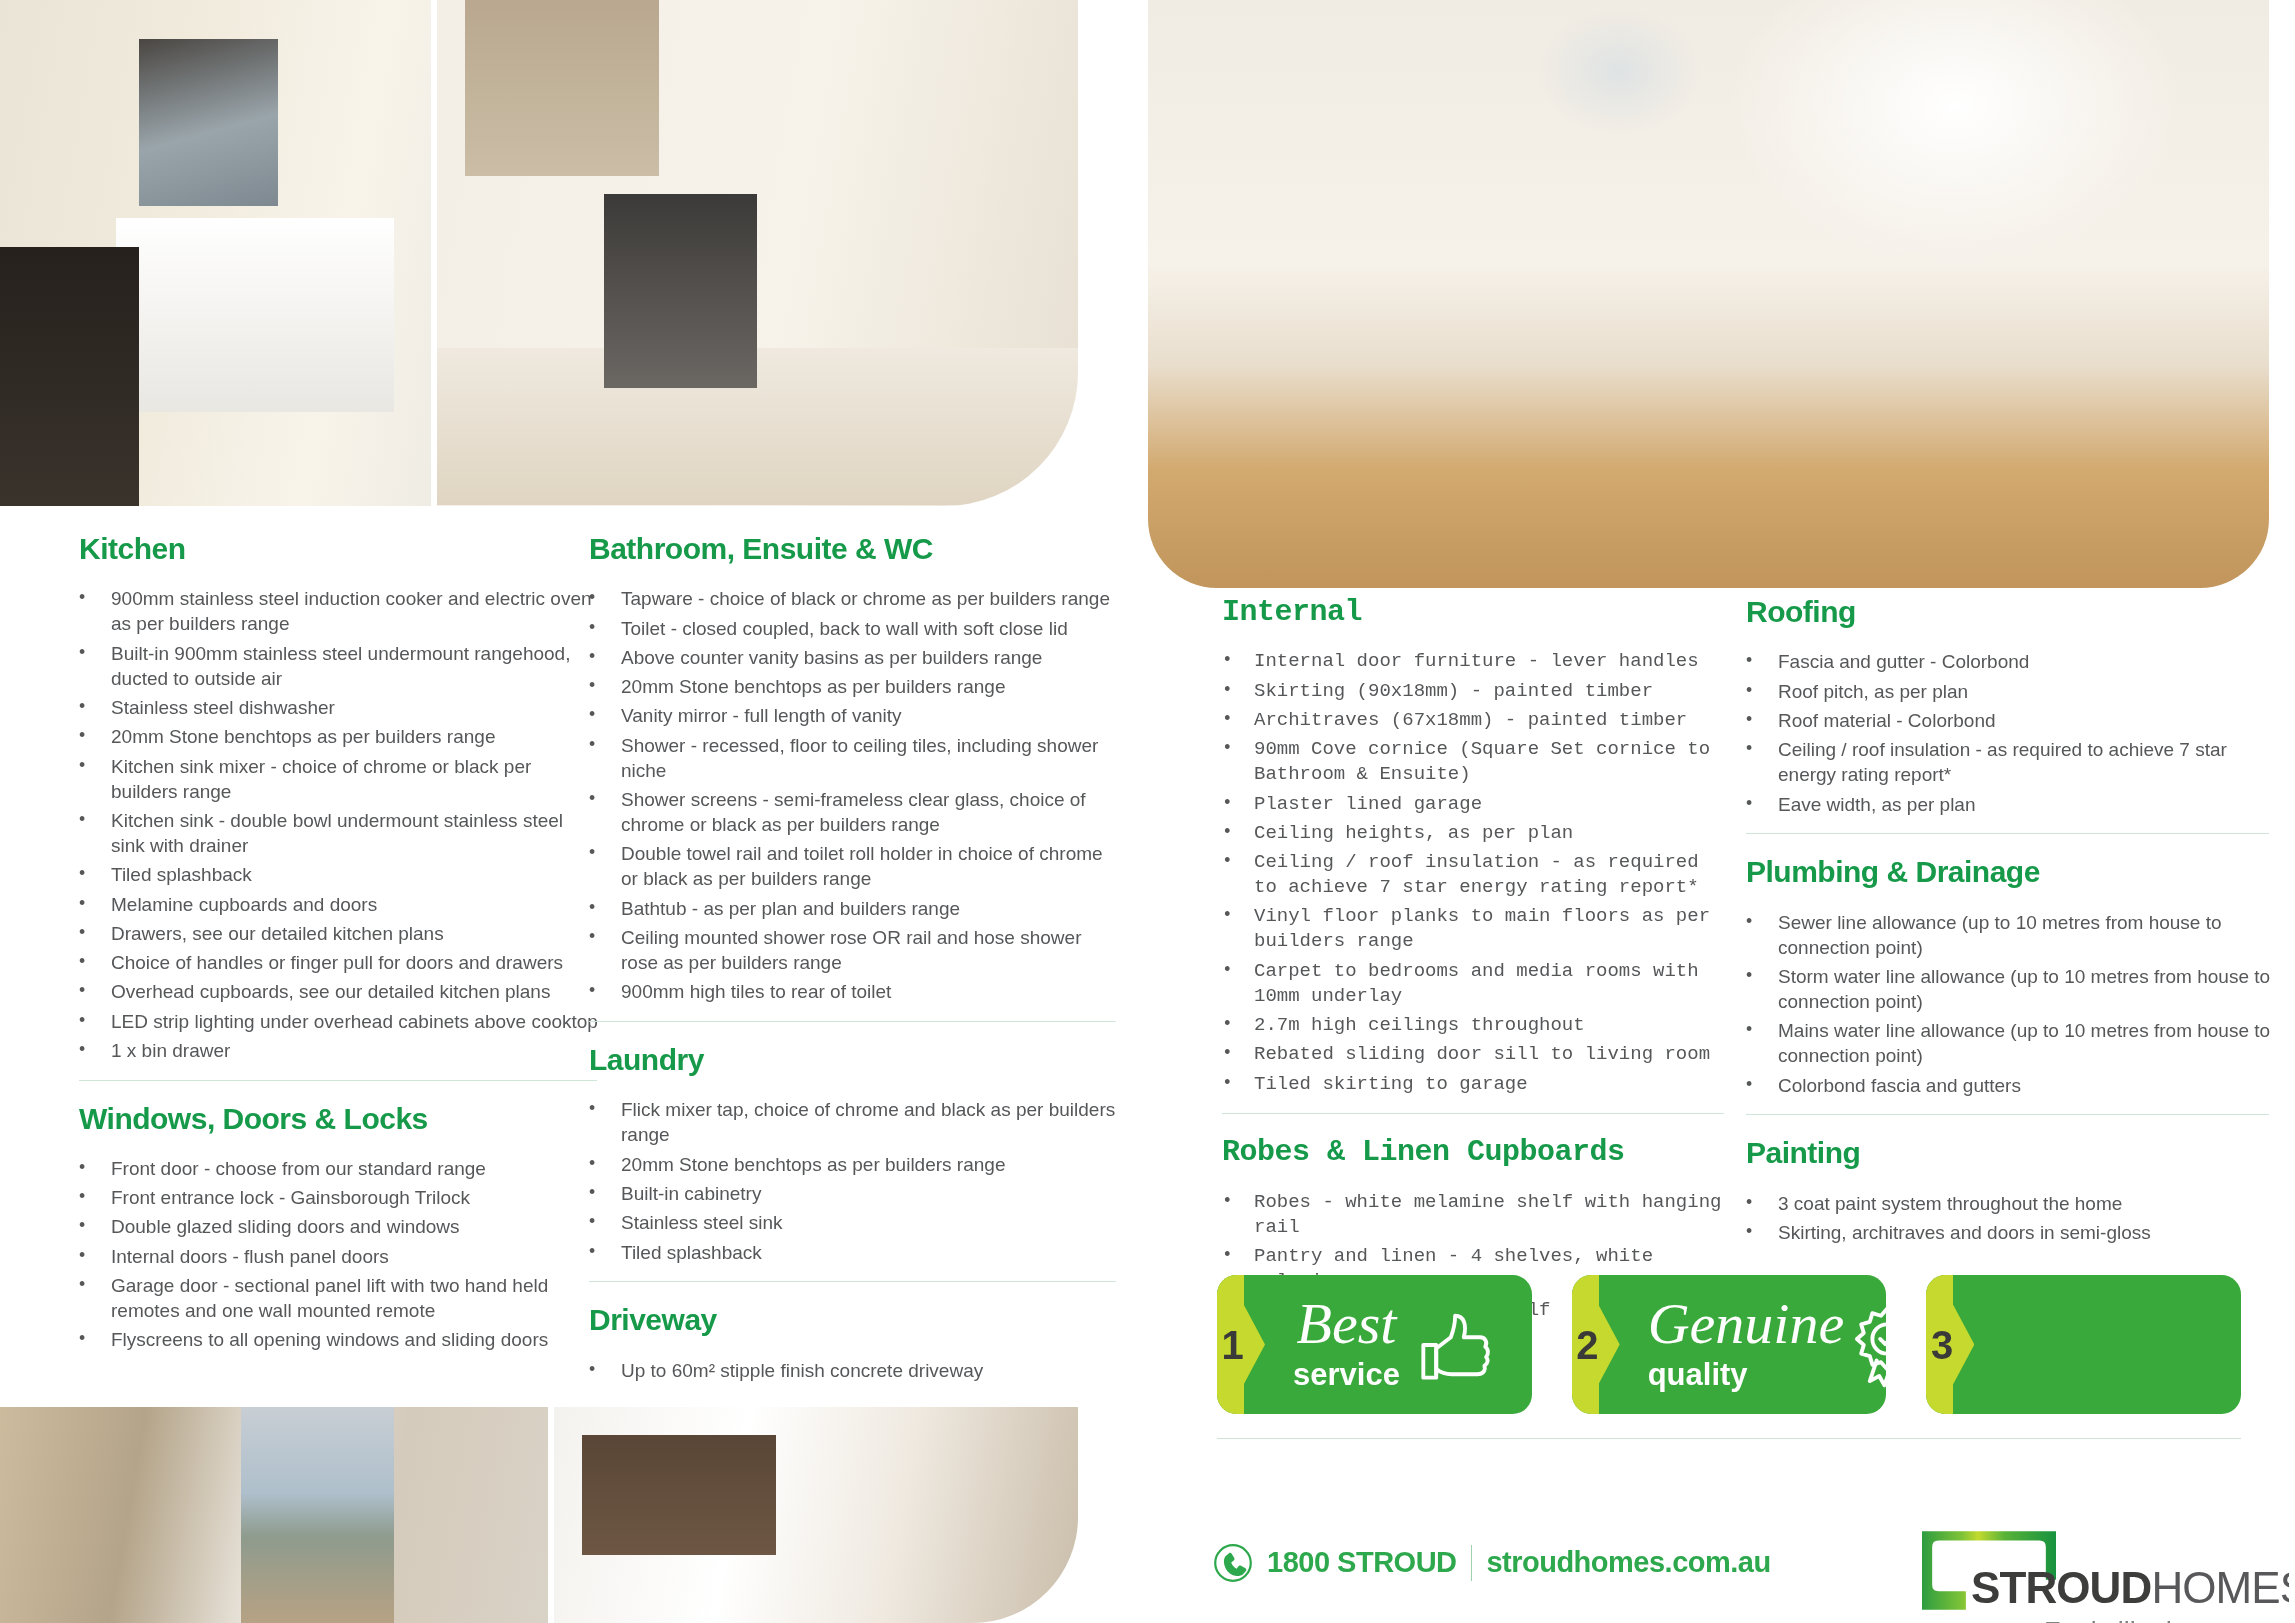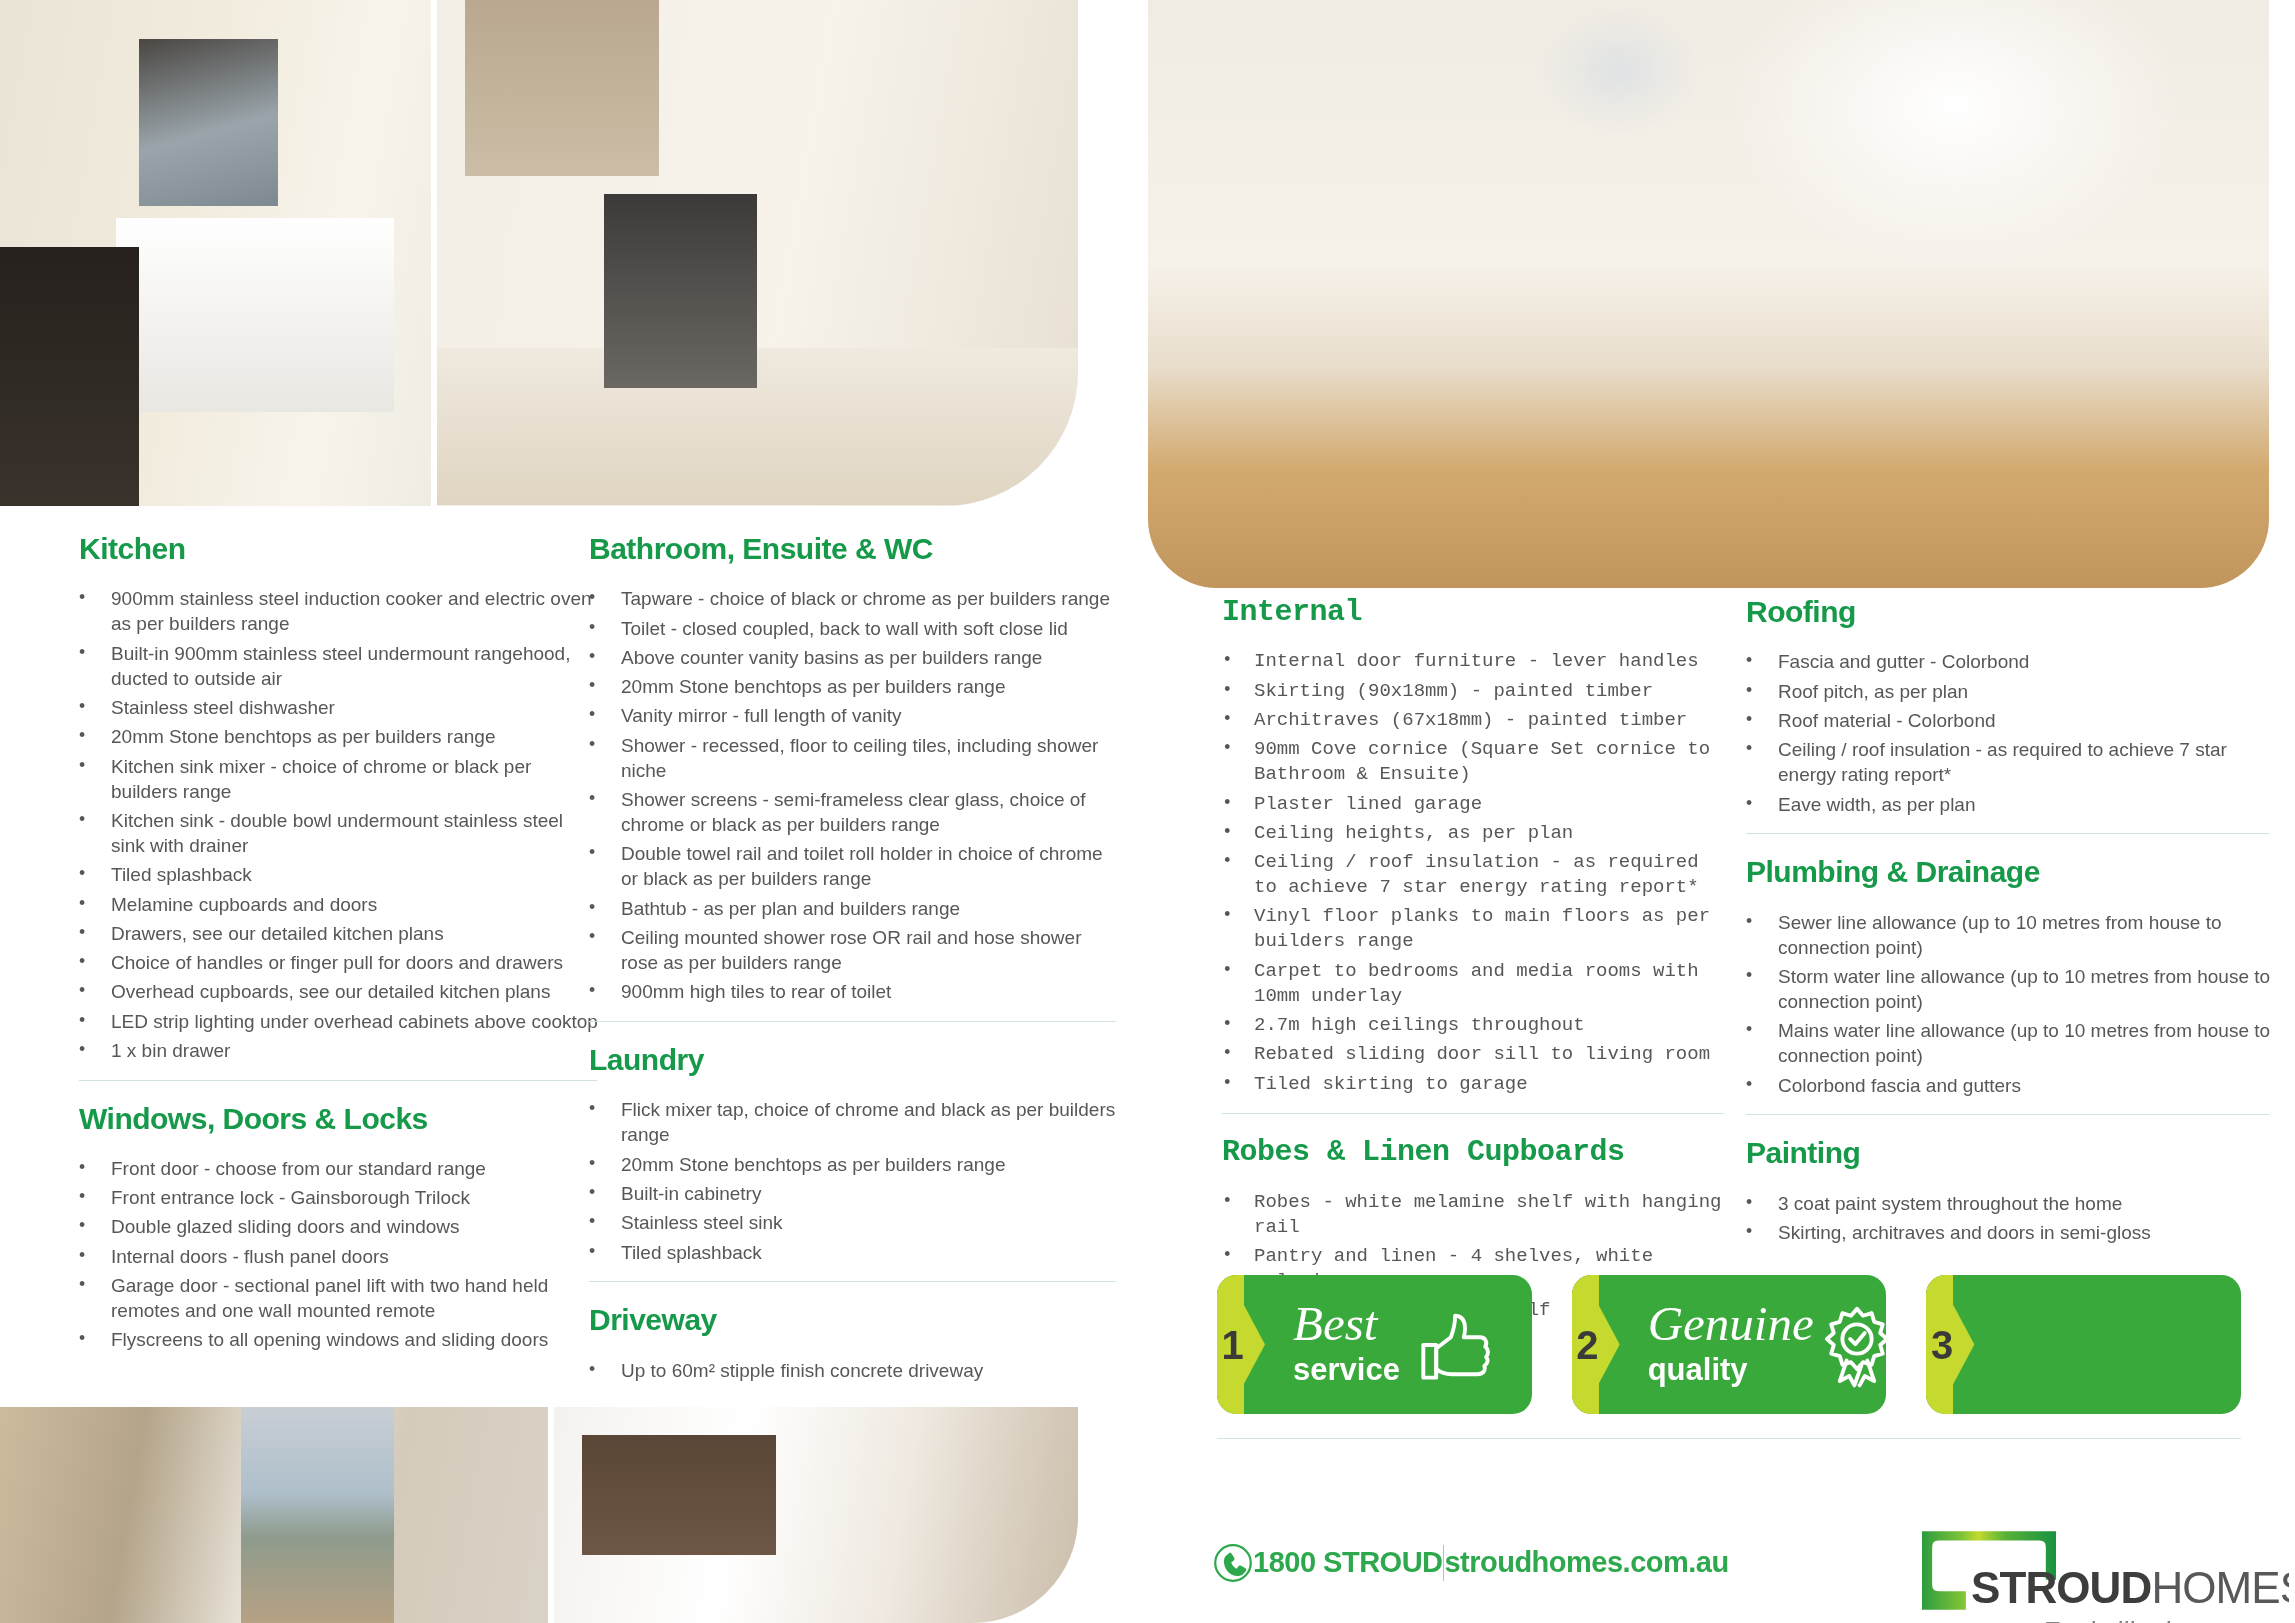--- a/index.html
+++ b/index.html
@@ -100,33 +100,33 @@
     font-size:40px;font-weight:bold;color:#3a3a39;
   }
   .badge .content{
     position:absolute;left:62px;right:18.5px;top:0;bottom:0;
     display:flex;align-items:center;justify-content:space-between;
     padding:0 14px;
   }
   .badge .words{display:flex;flex-direction:column;}
   .badge .script{
     font-family:"Liberation Serif", serif;font-style:italic;
-    font-size:49px;line-height:0.95;color:#ffffff;
+    font-size:58px;line-height:0.95;color:#ffffff;text-align:center;
   }
   .badge .label{
     font-size:31px;font-weight:bold;color:#ffffff;margin-top:5px;
   }
   .badge svg{flex:0 0 auto;}
   
   .footer-rule{
     position:absolute;left:1217px;top:1438px;width:1024px;height:1.4px;background:#cfe5d8;
   }
   .footer{
     position:absolute;left:1213px;top:1537px;height:51px;
-    display:flex;align-items:center;
+    display:flex;align-items:center;gap:14px;
   }
   .footer .phone-label,.footer .website{
     font-size:29px;font-weight:bold;color:#2ea84d;letter-spacing:-0.5px;
   }
   .footer .sep{width:1.9px;height:36px;background:#9fd1ae;}
   .logo{position:absolute;left:1922px;top:1531px;width:314px;height:120px;}
   .logo .wordmark{
     position:absolute;left:49px;top:35px;
     font-size:44px;line-height:1;letter-spacing:-0.9px;white-space:nowrap;
   }

